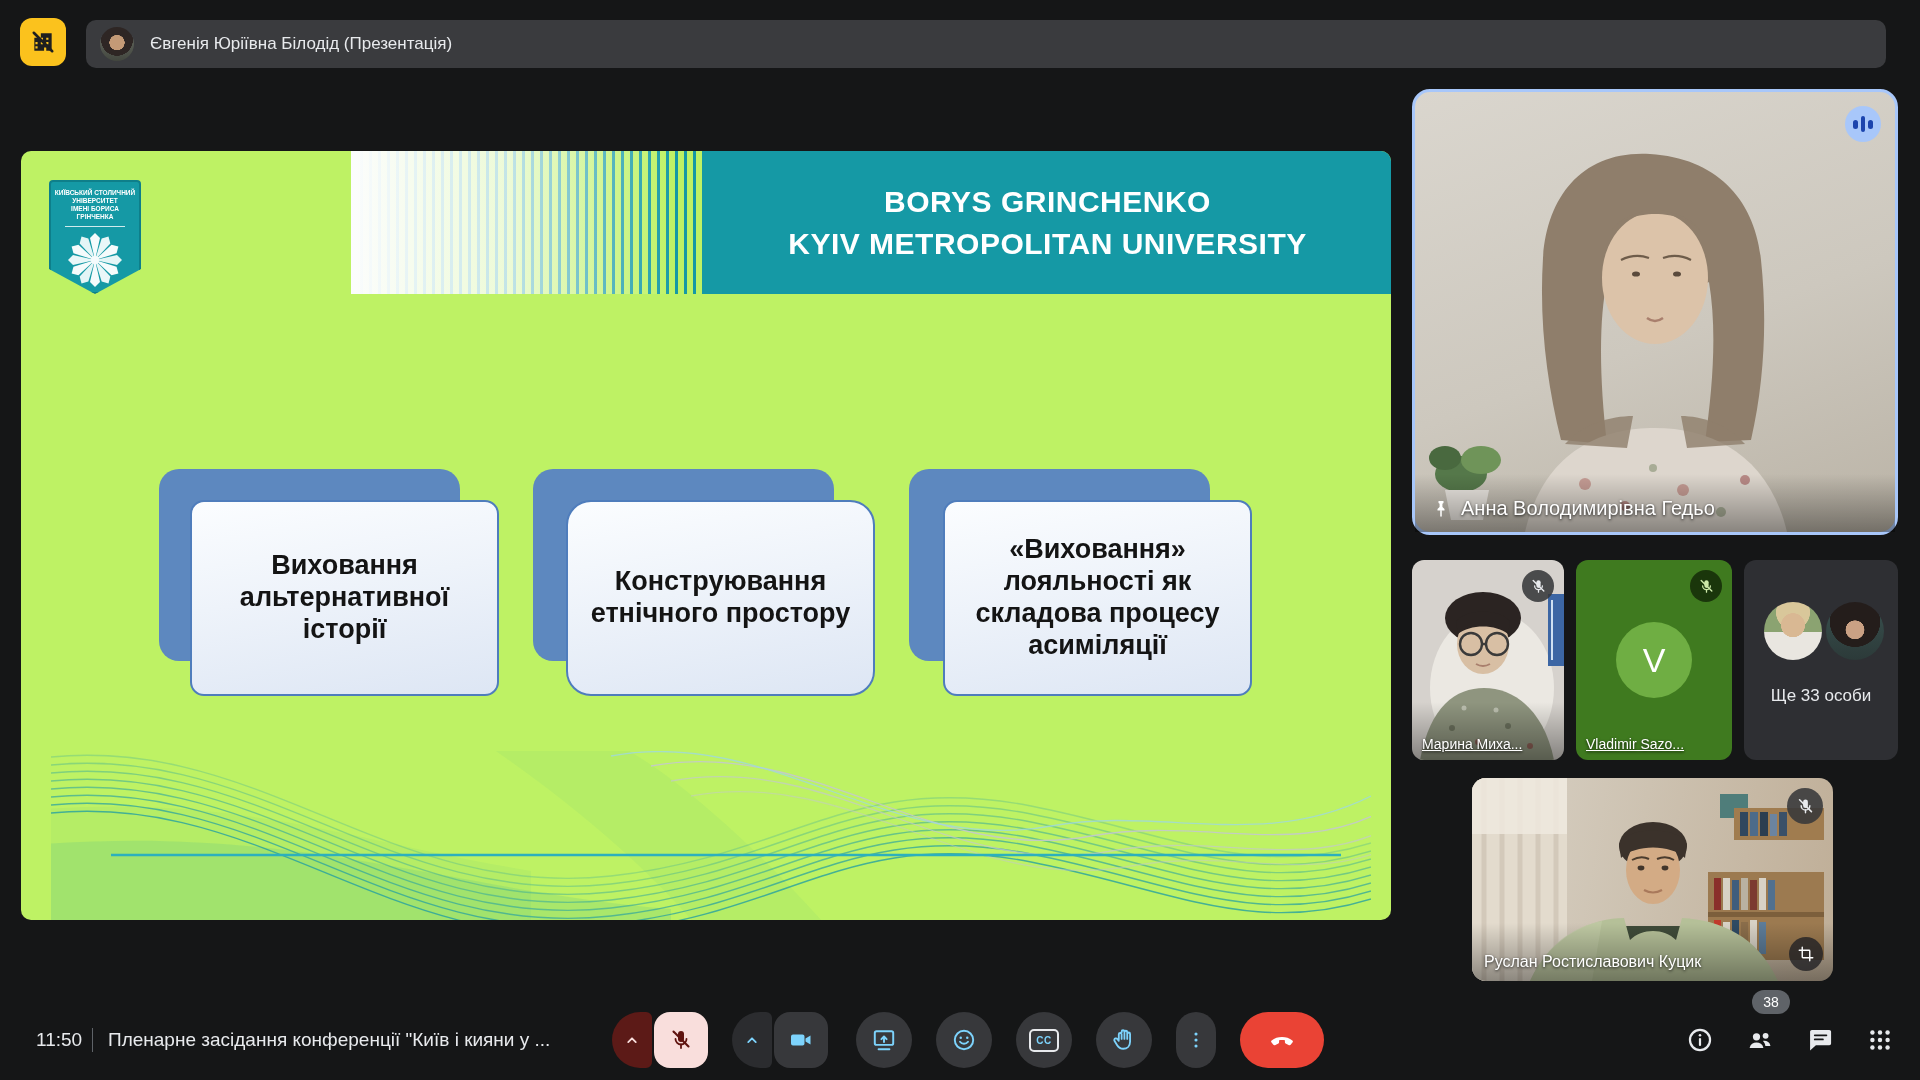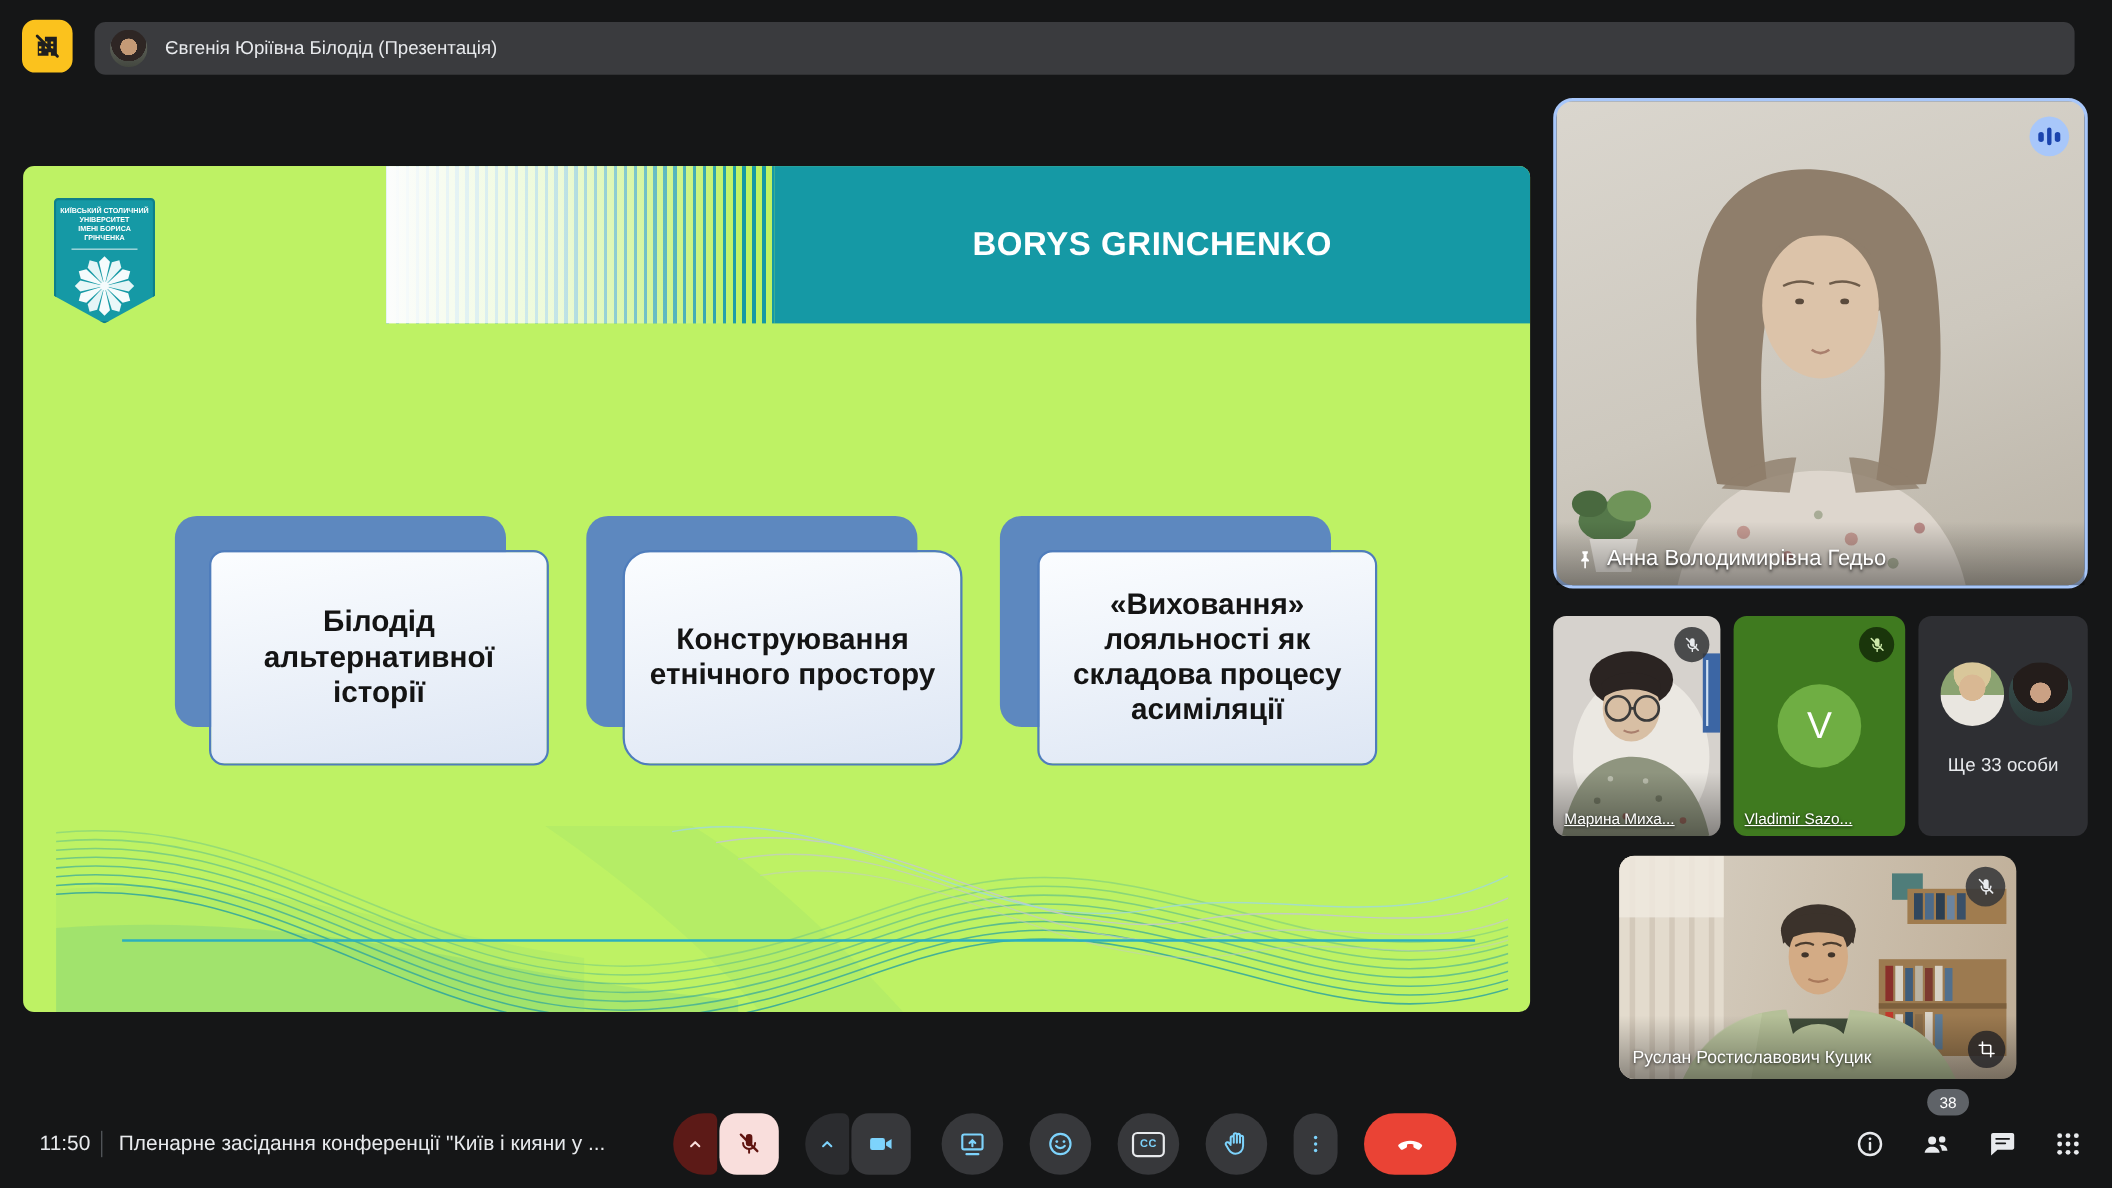--- a/index.html
+++ b/index.html
@@ -160,25 +160,26 @@
             <path d="M0 0 L5 -22 L0 -27 L-5 -22 Z" fill="#eef9f9"></path>
           </g>
         <circle r="4" fill="#ffffff"></circle>
       </g>
     </svg>
   </div>
 
   <div class="abs banner-stripes"></div>
   <div class="abs banner-solid">
     <div class="banner-line">BORYS GRINCHENKO</div>
+    <div class="banner-line">KYIV METROPOLITAN UNIVERSITY</div>
   </div>
 
   <div class="abs flow-box-back" style="left:138px;"></div>
   <div class="abs flow-box-front" style="left:169px;">
-    <div class="flow-text">Білодід альтернативної історії</div>
+    <div class="flow-text">Виховання альтернативної історії</div>
   </div>
 
   <div class="abs flow-box-back" style="left:512px;"></div>
   <div class="abs flow-box-front" style="left:545px;border-radius:25px;">
     <div class="flow-text">Конструювання етнічного простору</div>
   </div>
 
   <div class="abs flow-box-back" style="left:888px;"></div>
   <div class="abs flow-box-front" style="left:922px;">
     <div class="flow-text">«Виховання» лояльності як складова процесу асиміляції</div>

